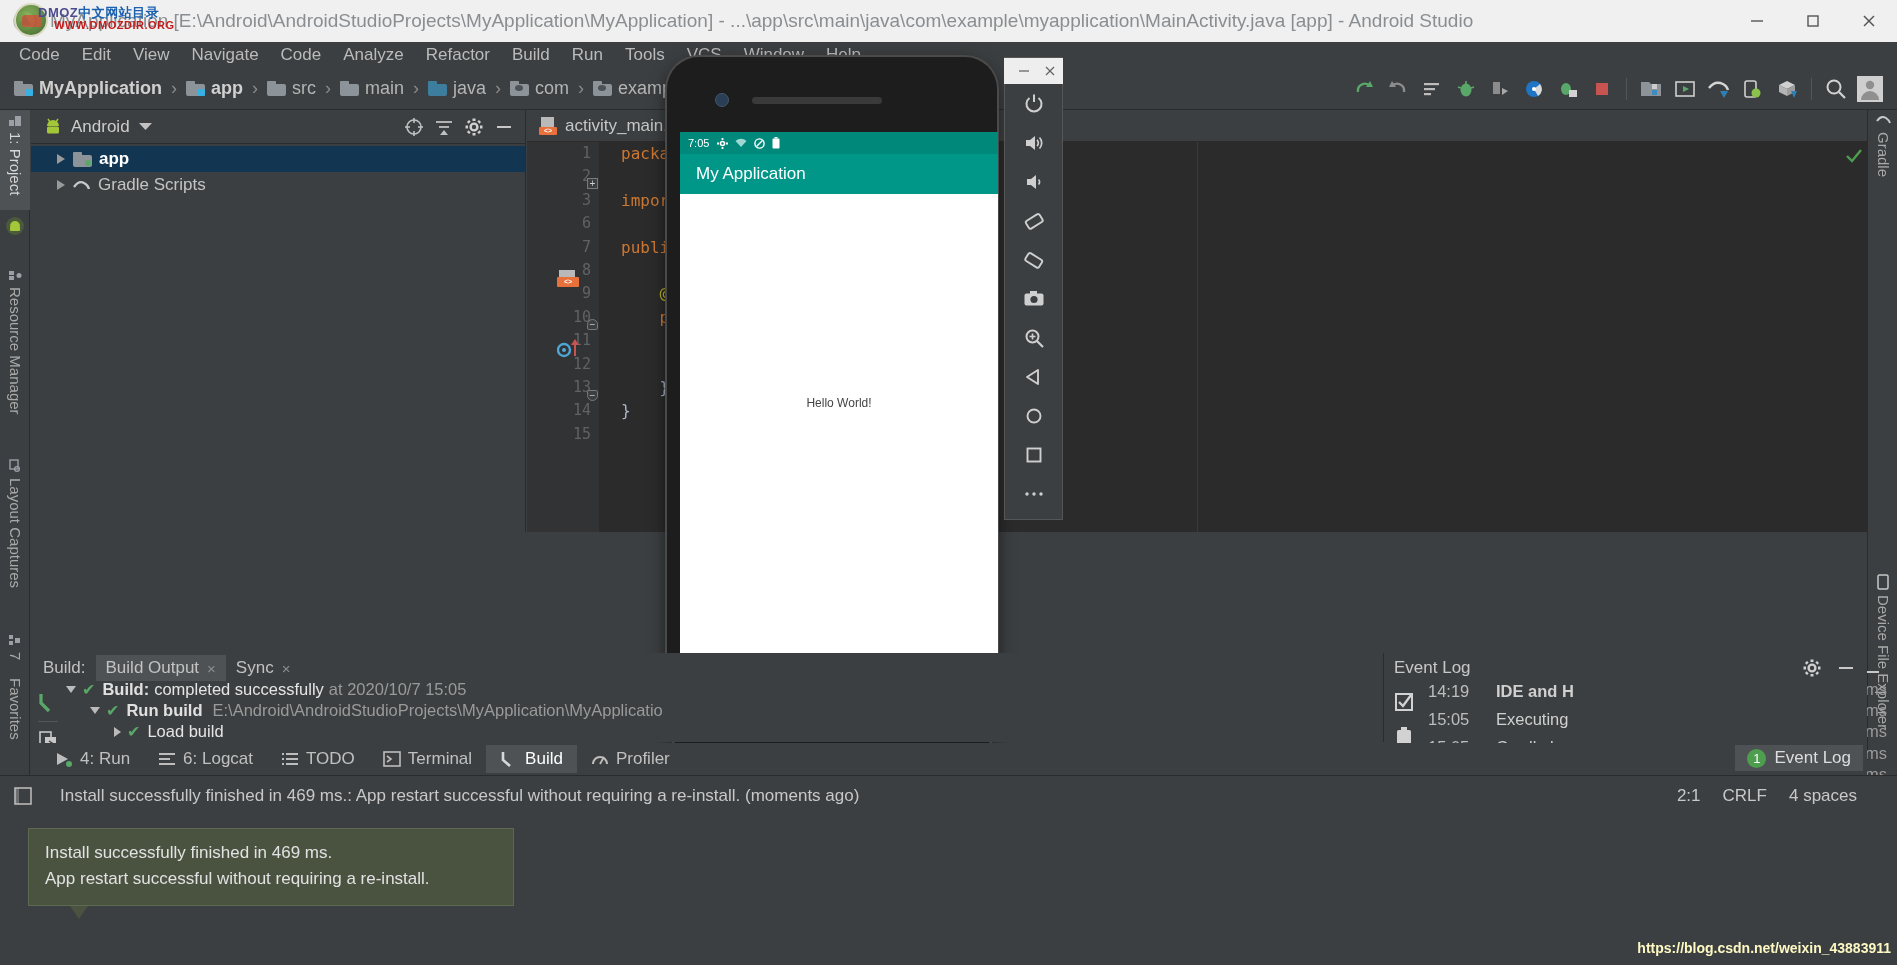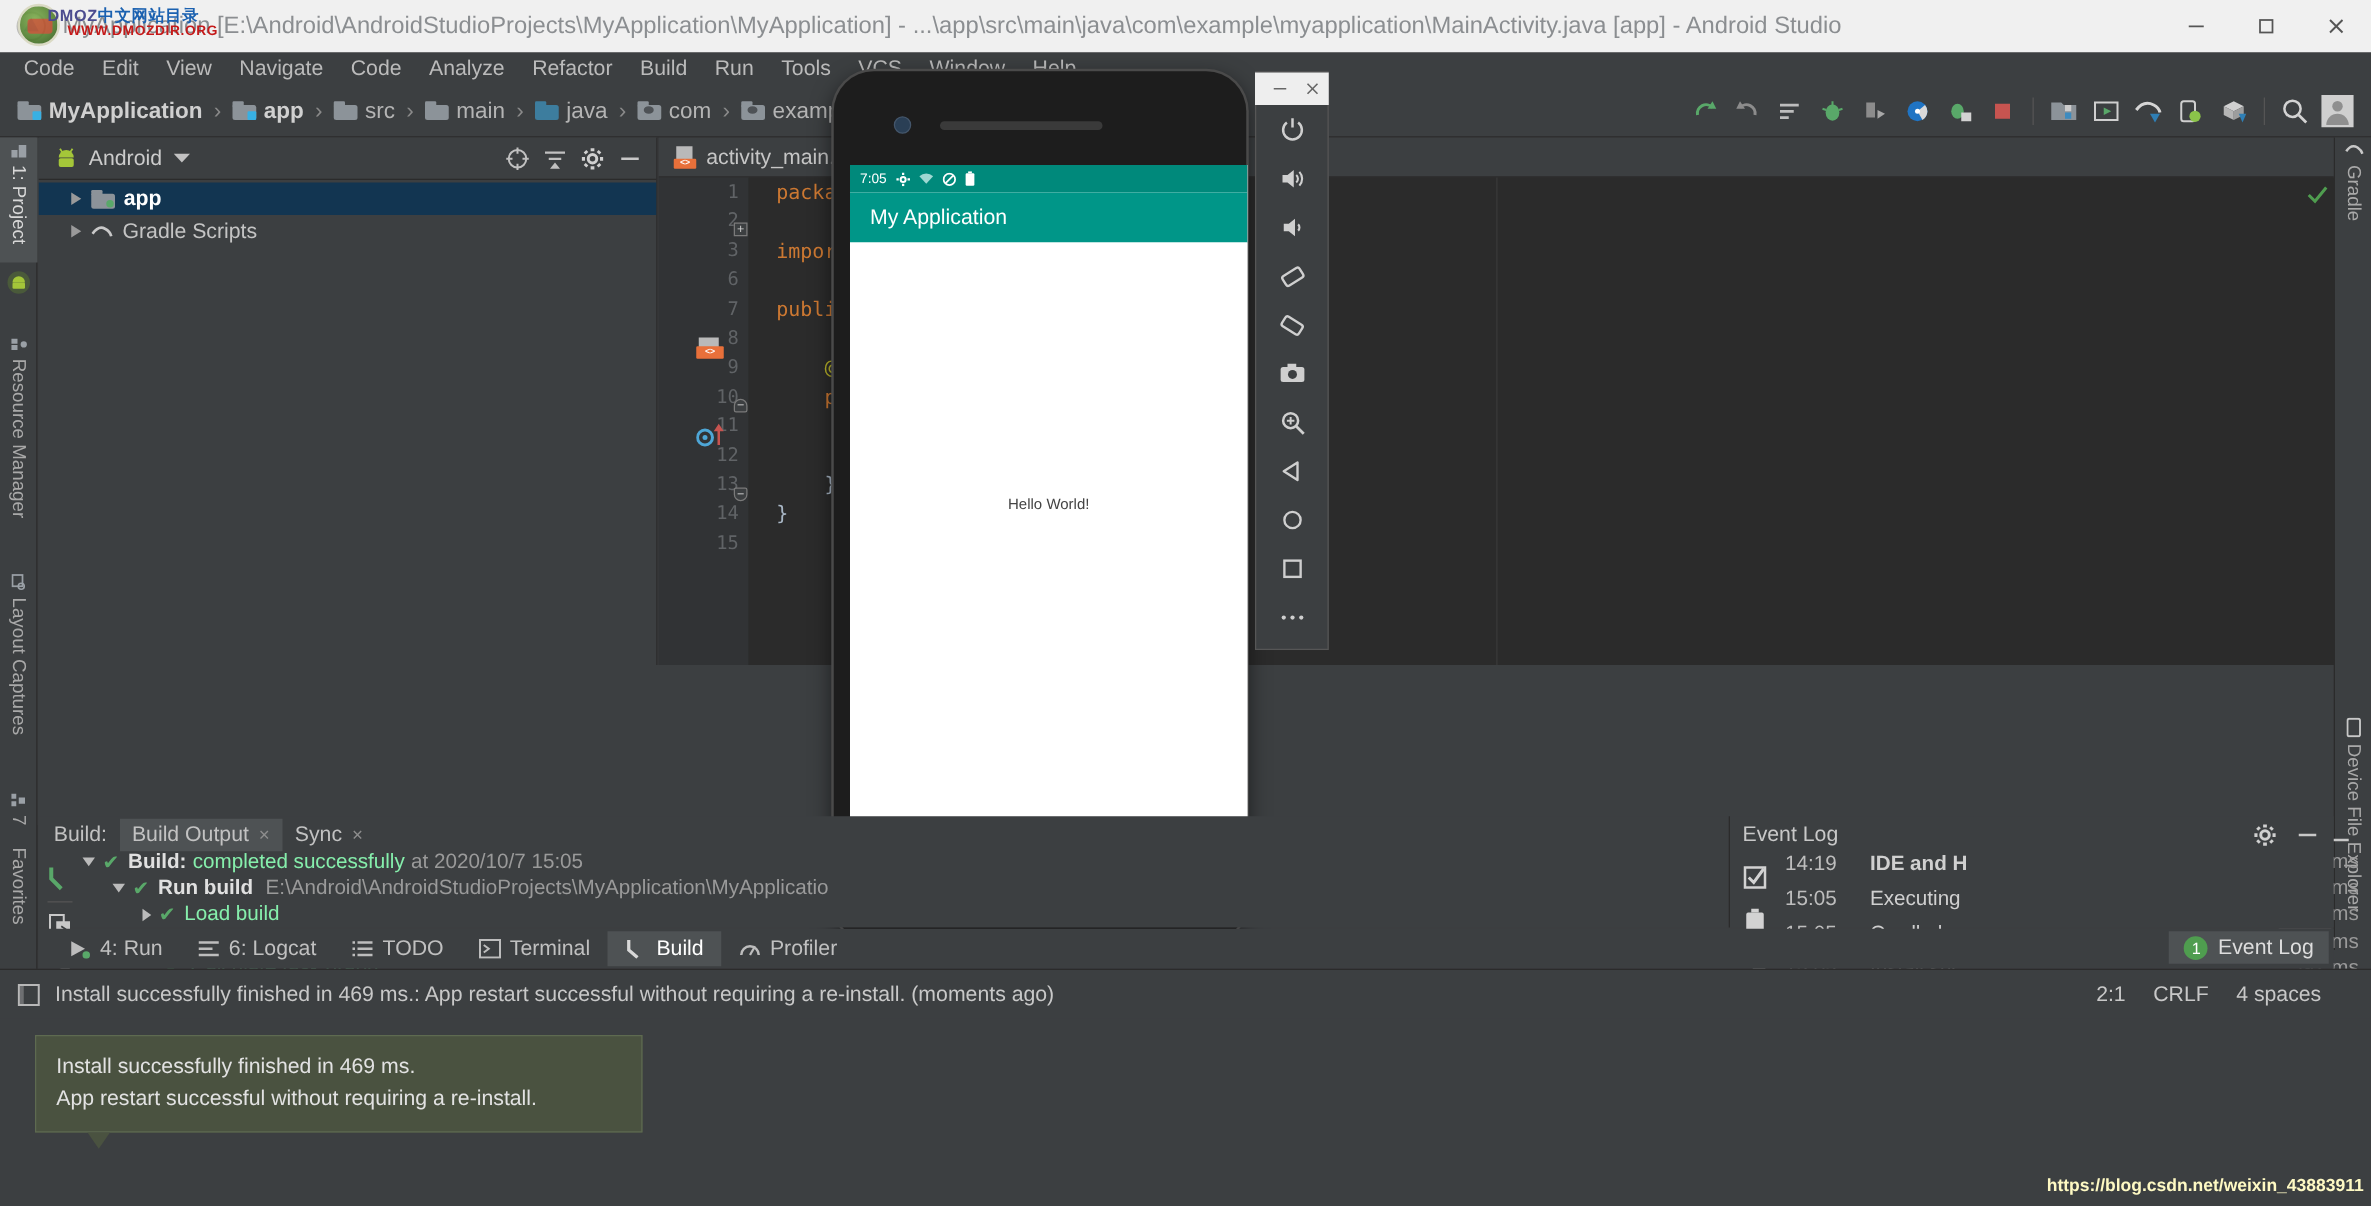--- a/index.html
+++ b/index.html
@@ -246,21 +246,21 @@
   .build-rail .ri { width: 30px; height: 34px; display: flex; align-items: center; justify-content: center; }
   .build-rail .div { width: 20px; height: 1px; background: #555; margin: 3px 0;}
   .build-tree {
     position: absolute; left: 66px; top: 679px; width: 1300px;
   }
   .brow { height: 21.2px; display: flex; align-items: center; font-size: 16.5px; white-space: nowrap; }
   .tri-d { width: 0; height: 0; border-top: 7px solid #bbb; border-left: 5px solid transparent; border-right: 5px solid transparent; margin-right: 6px; }
   .tri-r { width: 0; height: 0; border-left: 7px solid #bbb; border-top: 5px solid transparent; border-bottom: 5px solid transparent; margin-right: 6px; }
   .ck { color: #59a869; margin-right: 7px; font-size: 16px; }
   .bt-strong { font-weight: bold; color: #e0e0e0; margin-right: 5px; }
-  .bt-norm { color: #86efac; }
+  .bt-norm { color: #e5e5e5; }
   .bt-dim { color: #9a9a9a; margin-left: 5px; }
   .build-times {
     position: absolute; right: 10px; top: 679px; width: 170px; text-align: right;
   }
   .btime { height: 21.2px; line-height: 21.2px; font-size: 16.5px; color: #9a9a9a; }
   .build-hdr-tools { position: absolute; right: 8px; top: 655px; display: flex; align-items: center; }
 
   
   .eventlog {
     position: absolute; left: 1383px; top: 653px; width: 484px; height: 89px;
@@ -293,21 +293,21 @@
   }
   .el-badge {
     width: 19px; height: 19px; border-radius: 50%; background: #4f9d4f; color: #fff;
     font-size: 13px; display: flex; align-items: center; justify-content: center; margin-right: 8px;
   }
 
   
   .statusbar {
     position: absolute; left: 0; top: 775px; width: 1897px; height: 40px;
     background: #3c3f41; border-top: 1px solid #2b2b2b;
-    display: flex; align-items: center; padding-left: 14px;
+    display: flex; align-items: center; padding-left: 14px; gap: 16px;
   }
   .sb-text { font-size: 17px; color: #c8c8c8; margin-left: 12px; }
   .sb-right { margin-left: auto; display: flex; align-items: center; padding-right: 40px; gap: 22px; font-size: 17px; color: #c8c8c8; }
 
   
   .tooltip {
     position: absolute; left: 28px; top: 828px; width: 486px; height: 78px;
     background: #4a5240; border: 1px solid #5e6a50;
     padding: 11px 16px;
   }

